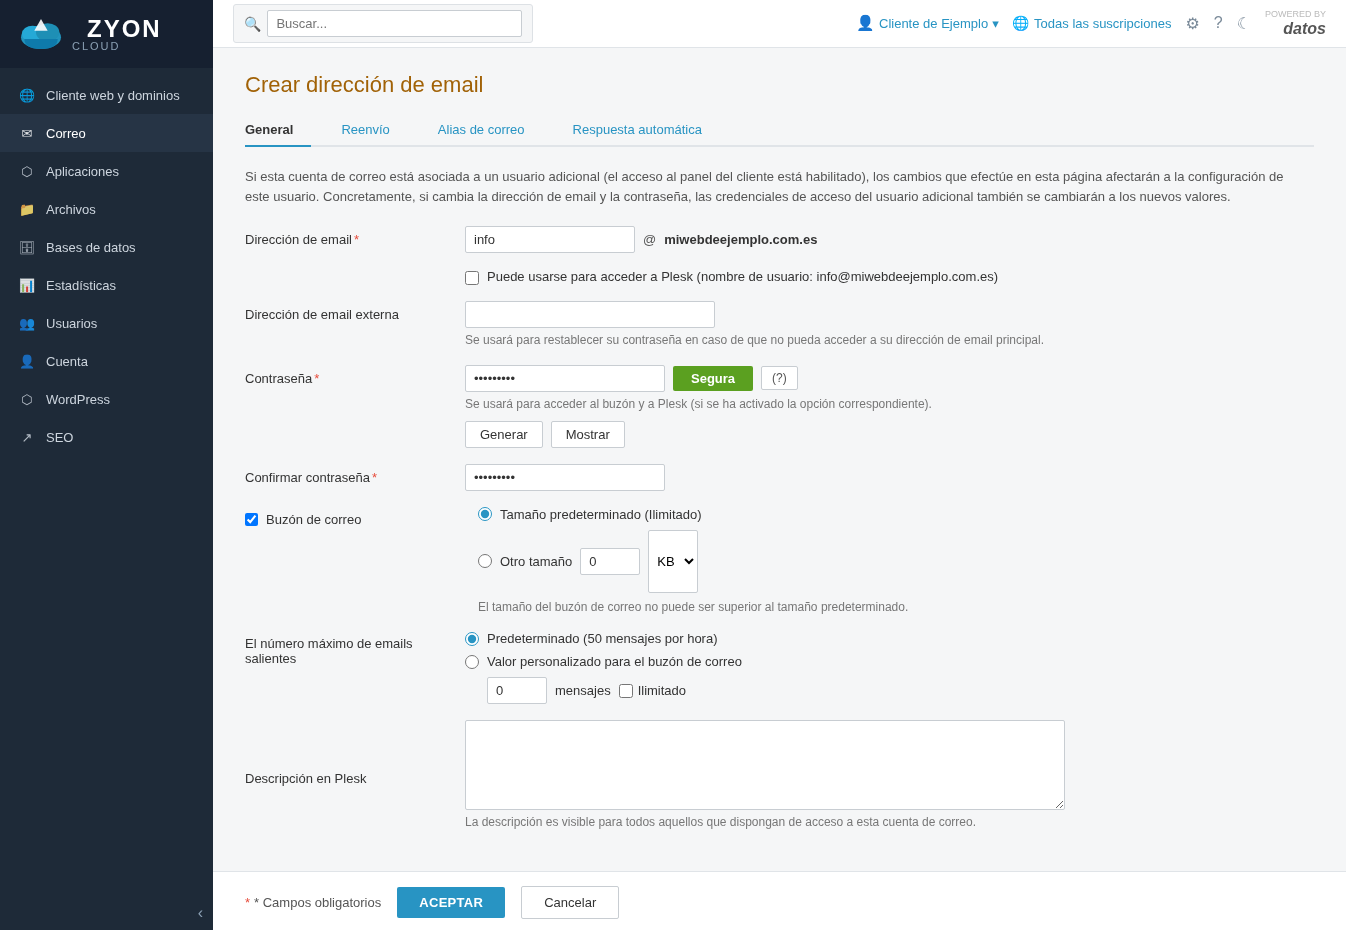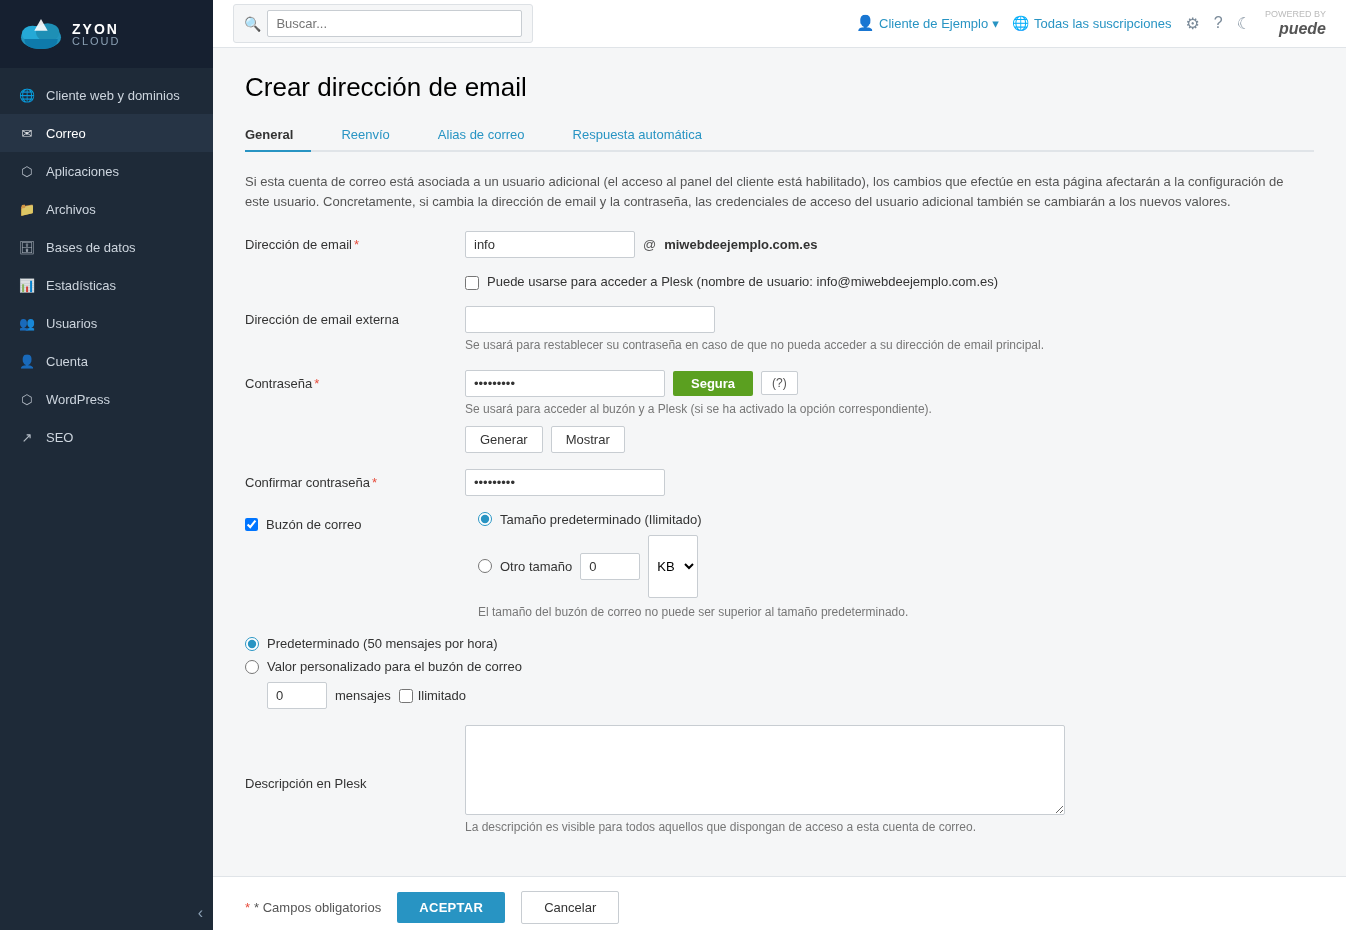--- a/index.html
+++ b/index.html
@@ -25,24 +25,25 @@
       width: 50px;
       height: 40px;
       margin-right: 6px;
     }
     .sidebar-logo-text {
       display: flex;
       flex-direction: column;
       line-height: 1;
     }
     .sidebar-logo-text span:first-child {
-      font-size: 14px;
+      font-size: 24px;
       font-weight: 700;
       color: #fff;
       letter-spacing: 2px;
+      margin-left: 15px;
     }
     .sidebar-logo-text span:last-child {
       font-size: 11px;
       color: #8ba0b4;
       letter-spacing: 2px;
     }
     .sidebar-nav {
       flex: 1;
       padding-top: 8px;
     }
@@ -154,23 +155,23 @@
       display: block;
       color: #bbb;
     }
 
     
     .content {
       padding: 24px 32px;
       flex: 1;
     }
     .page-title {
-      font-size: 26px;
+      font-size: 22px;
       font-weight: 300;
-      color: #000000;
+      color: #a16207;
       margin-bottom: 16px;
     }
 
     
     .tabs {
       display: flex;
       border-bottom: 2px solid #e0e4e8;
       margin-bottom: 20px;
       gap: 12px;
     }
@@ -484,21 +485,21 @@
       </div>
       <div class="topbar-subs">
         <span style="font-size:14px;">🌐</span>
         <span>Todas las suscripciones</span>
       </div>
       <span class="topbar-icon" title="Settings">⚙</span>
       <span class="topbar-icon" title="Help">?</span>
       <span class="topbar-icon" title="Theme">☾</span>
       <div class="topbar-plesk">
         <span>POWERED BY</span>
-        <strong style="font-size:16px;color:#555;font-style:italic;">puede</strong>
+        <strong style="font-size:16px;color:#555;font-style:italic;">datos</strong>
       </div>
     </div>
   </div>
 
   <div class="content">
     <h1 class="page-title">Crear dirección de email</h1>
 
     <div class="tabs">
       <div class="tab active">General</div>
       <div class="tab">Reenvío</div>
@@ -587,20 +588,23 @@
                 <option>MB</option>
                 <option>GB</option>
               </select>
             </div>
           </div>
           <div class="form-hint" style="margin-top:6px;">El tamaño del buzón de correo no puede ser superior al tamaño predeterminado.</div>
         </div>
       </div>
 
       <div class="form-row" style="align-items:flex-start;">
+        <div class="form-label" style="padding-top:5px;">
+          <span>El número máximo de emails salientes</span>
+        </div>
         <div class="form-control-group">
           <div class="radio-group">
             <div class="radio-row">
               <input type="radio" name="outgoing" checked="" style="">
               <span>Predeterminado (50 mensajes por hora)</span>
             </div>
             <div class="radio-row">
               <input type="radio" name="outgoing" style="">
               <span>Valor personalizado para el buzón de correo</span>
             </div>

